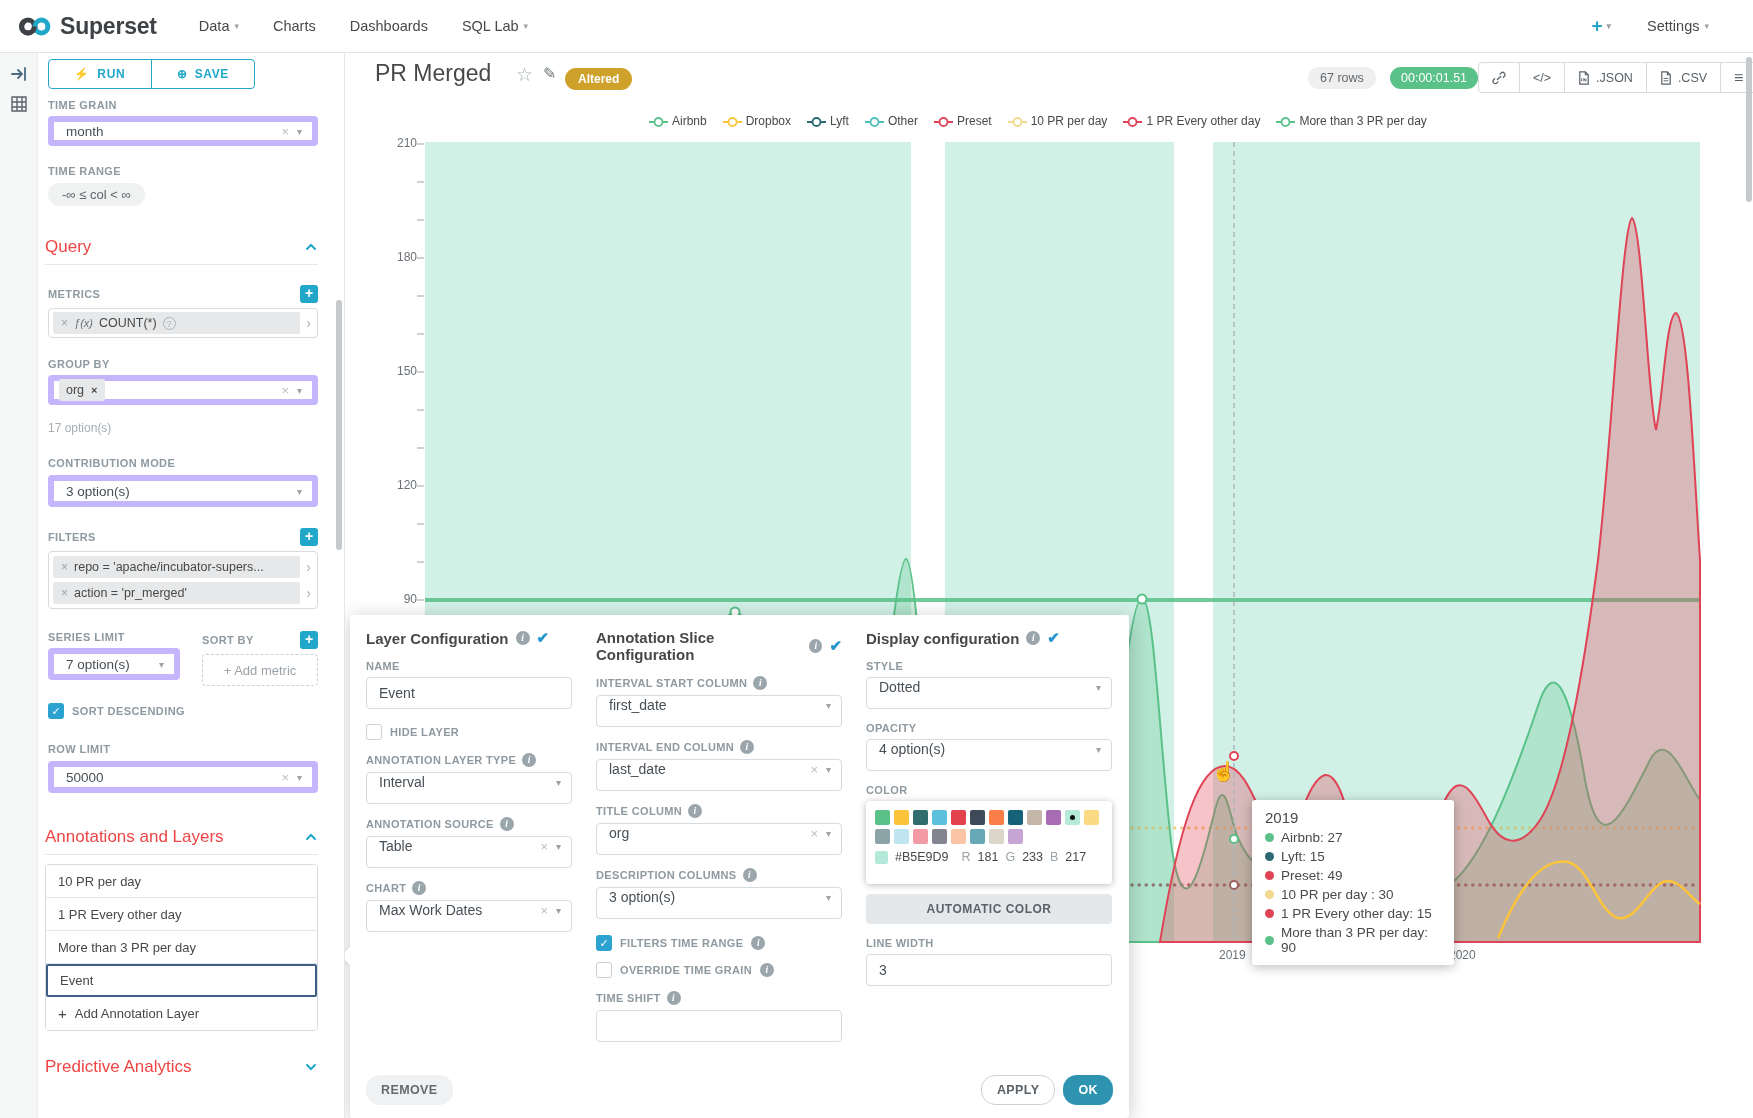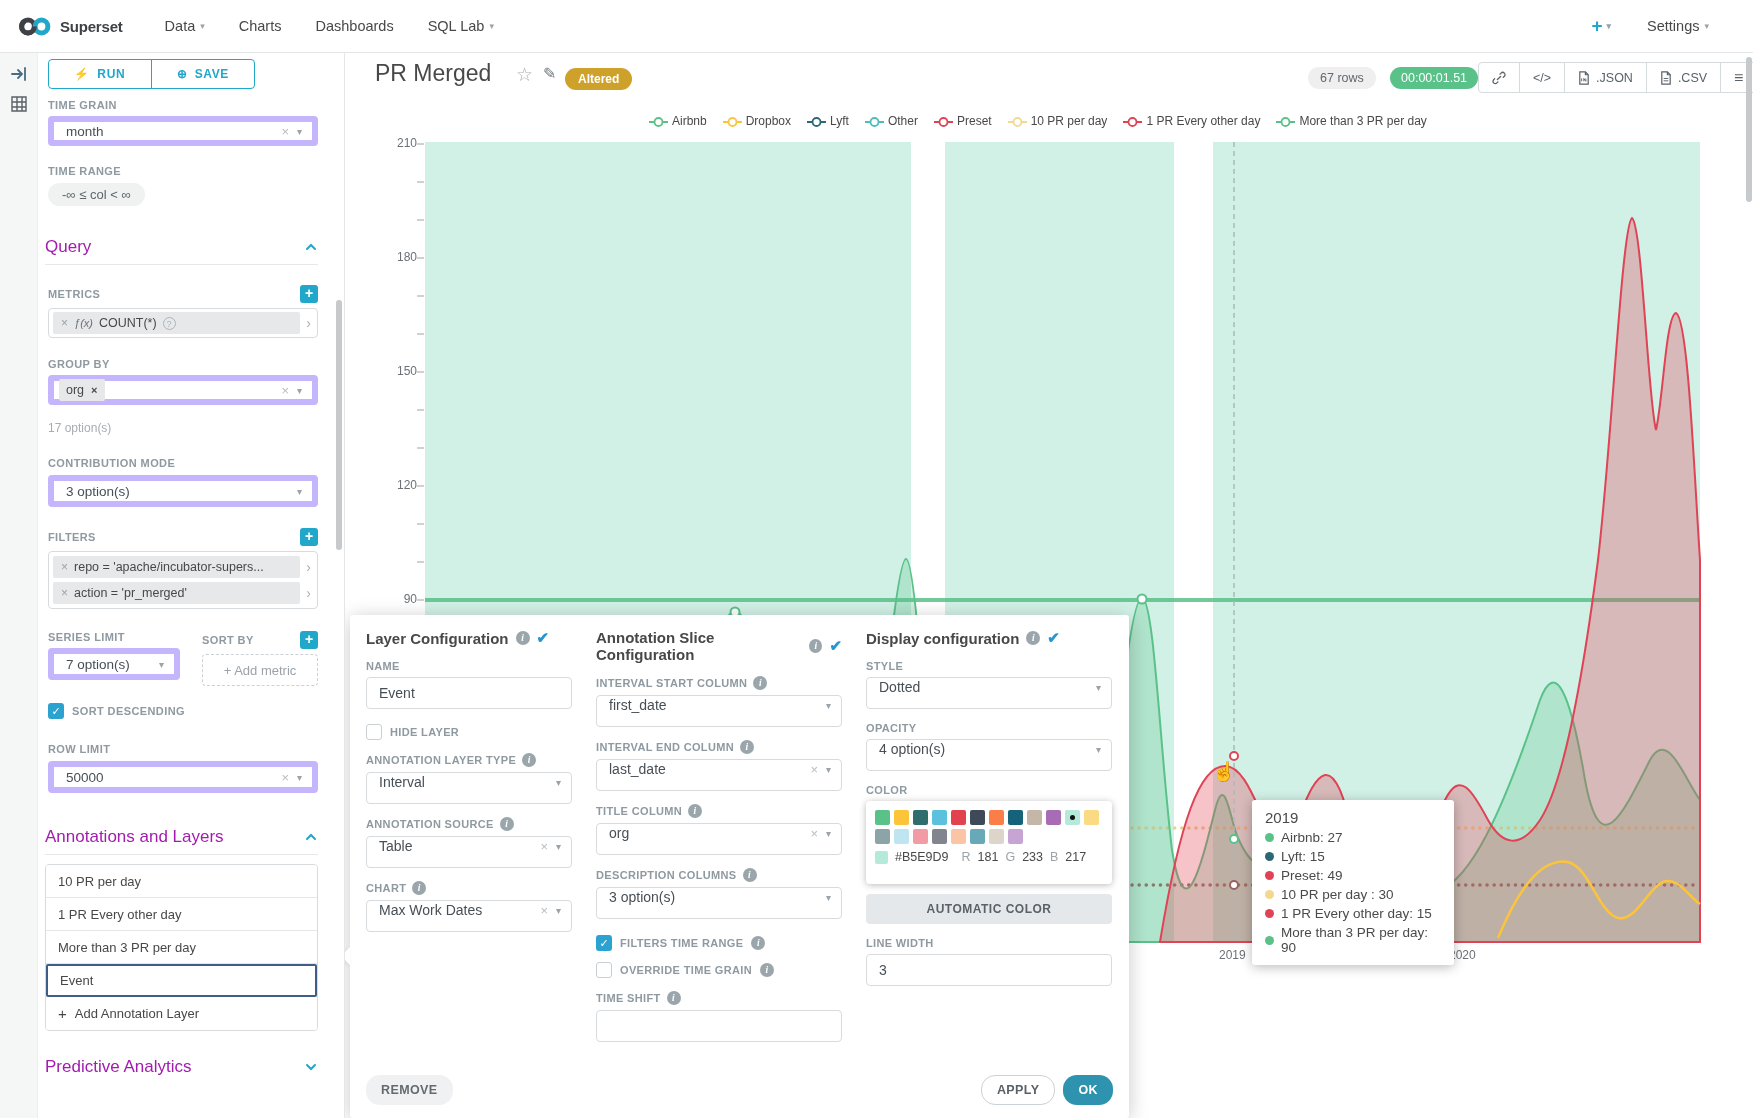--- a/index.html
+++ b/index.html
@@ -5,21 +5,21 @@
   * { box-sizing: border-box; margin: 0; padding: 0; }
   html,body { background:#e8e8e8; }
   .app {
     position:relative; width:1753px; height:1118px; background:#fff; overflow:hidden;
     font-family:"Liberation Sans", sans-serif; color:#484848;
   }
   
   .nav { position:absolute; top:0; left:0; right:0; height:53px; background:#fff;
          border-bottom:1px solid #E3E5E7; display:flex; align-items:center; padding:0 18px; z-index:40;}
   .brand { display:flex; align-items:center; gap:8px; margin-right:42px;}
-  .brand-name { font-size:15px; font-weight:bold; color:#3E4246; letter-spacing:-0.2px;}
+  .brand-name { font-size:23px; font-weight:bold; color:#3E4246; letter-spacing:-0.2px;}
   .nav-item { font-size:14.5px; color:#484848; margin-right:34px; cursor:pointer; display:flex; align-items:center; gap:5px;}
   .caret { font-size:9px; color:#9BA1A6; }
   .nav-right { margin-left:auto; display:flex; align-items:center; gap:36px; padding-right:26px;}
   .nav-plus { color:#20A7C9; font-size:19px; font-weight:bold; display:flex; align-items:center; gap:4px;}
   
   .rail { position:absolute; top:53px; left:0; width:38px; bottom:0; background:#F5F6F6; border-right:1px solid #EBEDEE; z-index:30;}
   .rail-ic { display:block; margin:12px auto 0; width:18px; height:18px; color:#5A6268;}
   
   .panel { position:absolute; top:53px; left:38px; width:307px; bottom:0; background:#fff;
            border-right:1px solid #E4E6E8; padding:6px 26px 0 7px; z-index:30; overflow:hidden;}
@@ -30,21 +30,21 @@
   .runsave > div:first-child { border-right:1.5px solid #20A7C9; }
   .flabel { font-size:11px; font-weight:bold; color:#8E99A0; letter-spacing:0.4px; }
   .frow { display:flex; align-items:center; justify-content:space-between; }
   .sel { height:30px; border:6px solid #c4b5fd; border-radius:4px; display:flex; align-items:center;
          padding:0 10px 0 12px; font-size:13.5px; color:#474F56; background:#fff; cursor:pointer;}
   .sel .grow { flex:1; }
   .sel .x { color:#B7BDC2; font-size:13px; margin-right:8px; }
   .sel .dn { color:#9BA3A9; font-size:10px; }
   .pill { display:inline-block; background:#F0F1F1; border-radius:12px; padding:4px 14px; font-size:13px; color:#5E666C; cursor:pointer;}
   .sect { display:flex; align-items:center; justify-content:space-between; cursor:pointer;}
-  .sect .t { font-size:17px; color:#a21caf; }
+  .sect .t { font-size:17px; color:#ef4444; }
   .divider { height:1px; background:#E6E8EA; margin-top:7px; }
   .plusbtn { width:18px; height:18px; background:#20A7C9; color:#fff; border-radius:3px; font-size:14px;
              line-height:17px; text-align:center; cursor:pointer; font-weight:bold;}
   .chipbox { border:1px solid #D7DBDE; border-radius:4px; padding:3px 6px 3px 4px; display:flex; align-items:center;}
   .chip { background:#E7E8E9; border-radius:2px; height:22px; display:flex; align-items:center; gap:6px;
           padding:0 8px; font-size:12.5px; color:#484848; flex:1; cursor:pointer;}
   .chip .cx { color:#9BA3A9; font-size:12px; }
   .rarr { color:#A9B0B5; font-size:14px; margin-left:6px; }
   .hint { font-size:12px; color:#A7ADB2; }
   .cb { width:16px; height:16px; border-radius:3px; display:inline-block; flex:none; }

